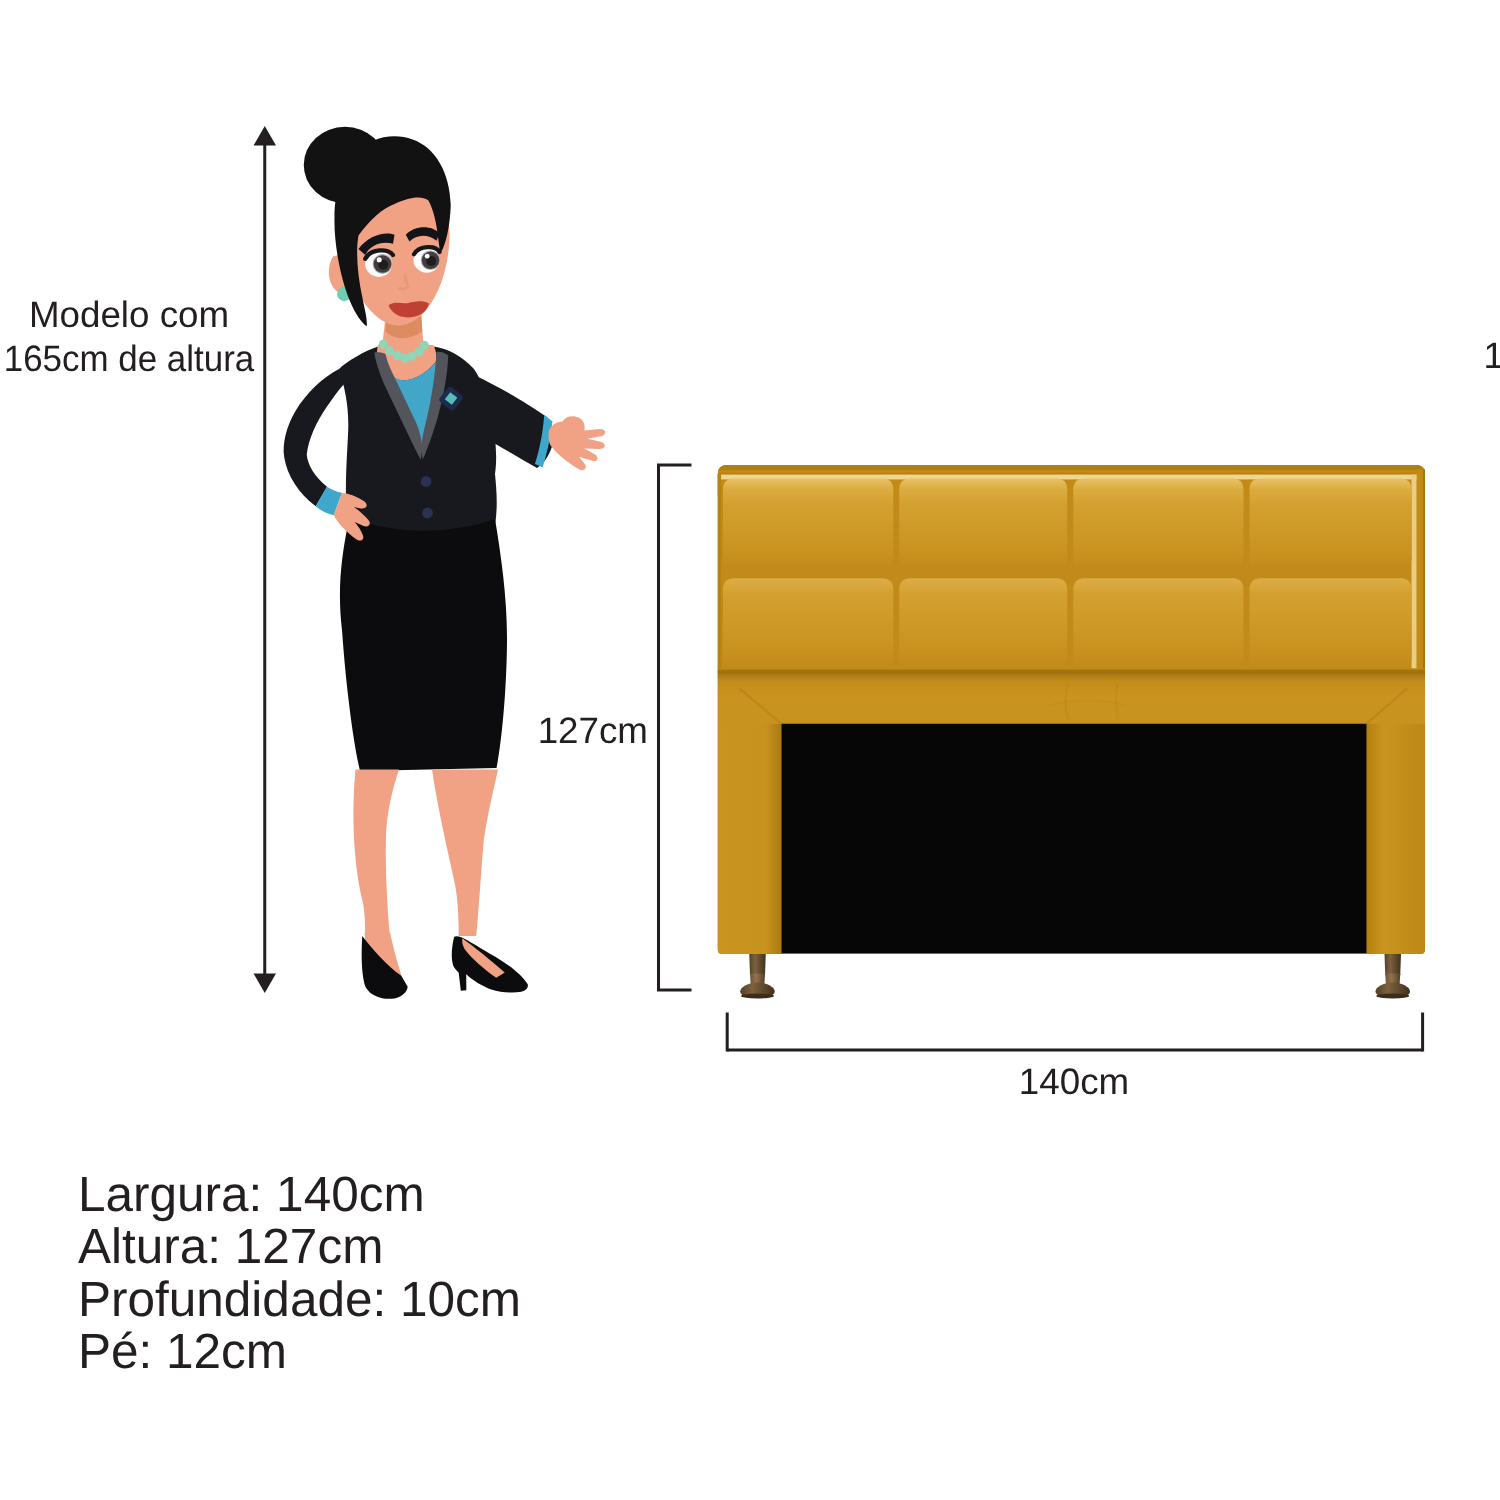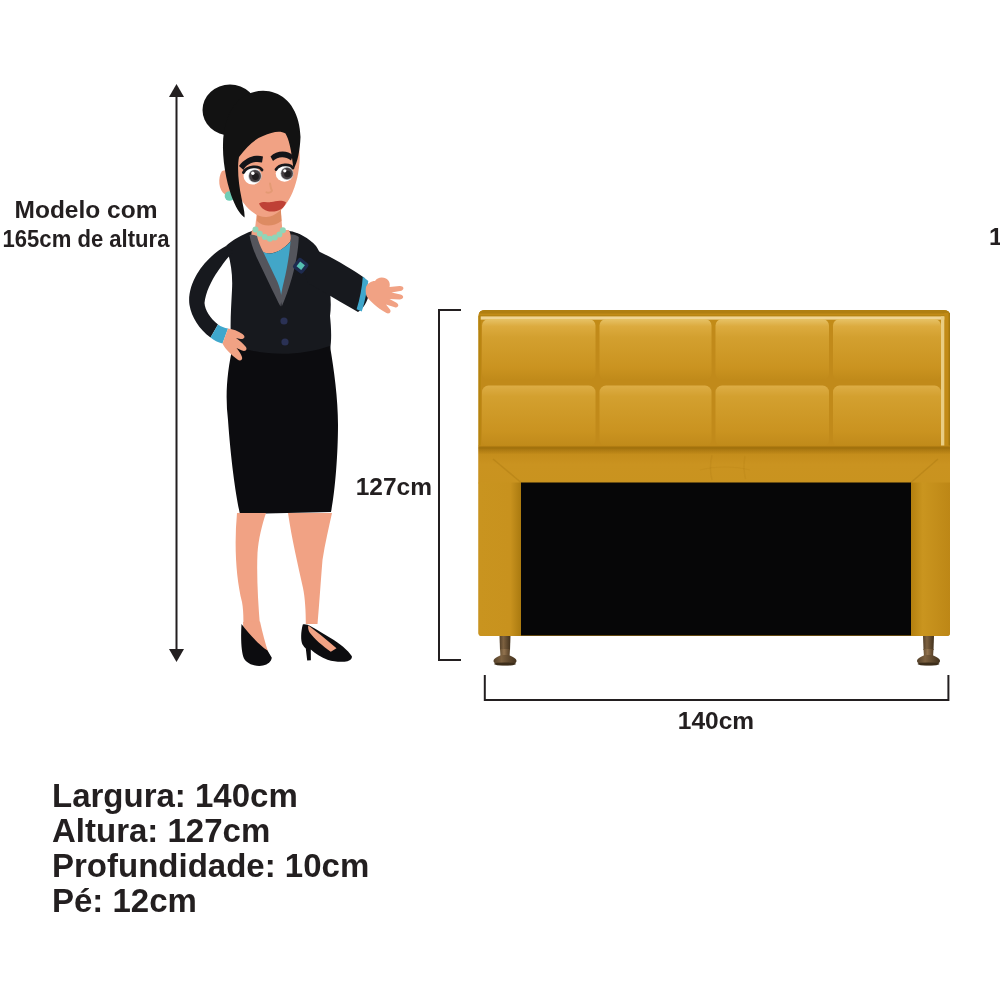--- a/index.html
+++ b/index.html
@@ -1,17 +1,17 @@
 <!DOCTYPE html>
 <html><head>
 <meta charset="utf-8">
 <style>
 html,body{margin:0;padding:0;background:#ffffff;}
 #scene{position:relative;width:1000px;height:1000px;background:#ffffff;overflow:hidden;
-font-family:"Liberation Sans", sans-serif;font-weight:bold;}
+font-family:"Liberation Sans", sans-serif;}
 svg{display:block}
 </style>
 </head>
 <body>
 <div id="scene">
 <svg width="1000" height="1000" viewBox="0 0 1000 1000">
 <defs>
 <linearGradient id="gpanelT" x1="0" y1="0" x2="0" y2="1">
 <stop offset="0" stop-color="#e7c266"></stop>
 <stop offset="0.12" stop-color="#dcab3f"></stop>

